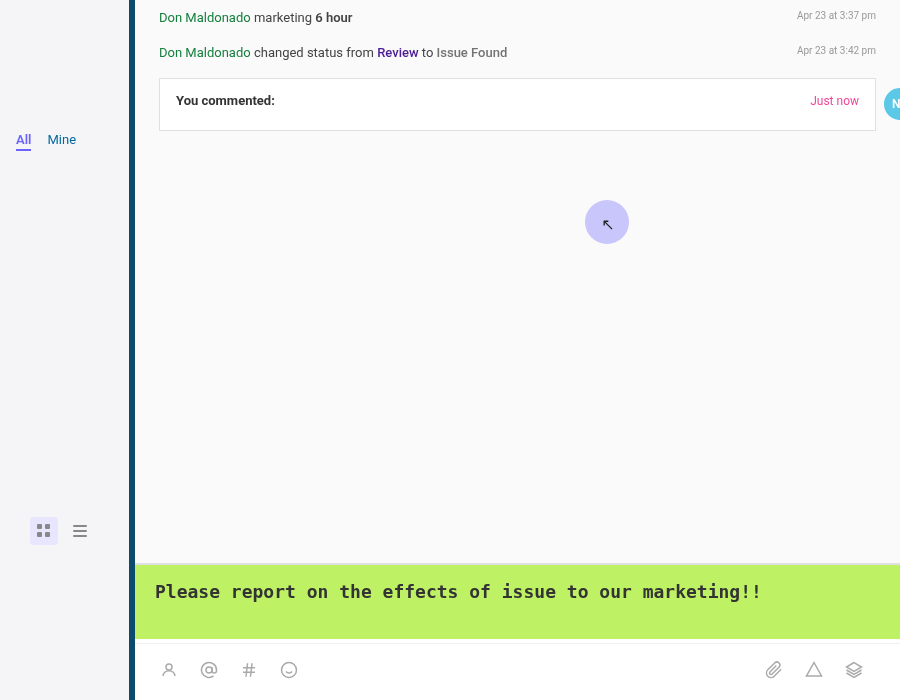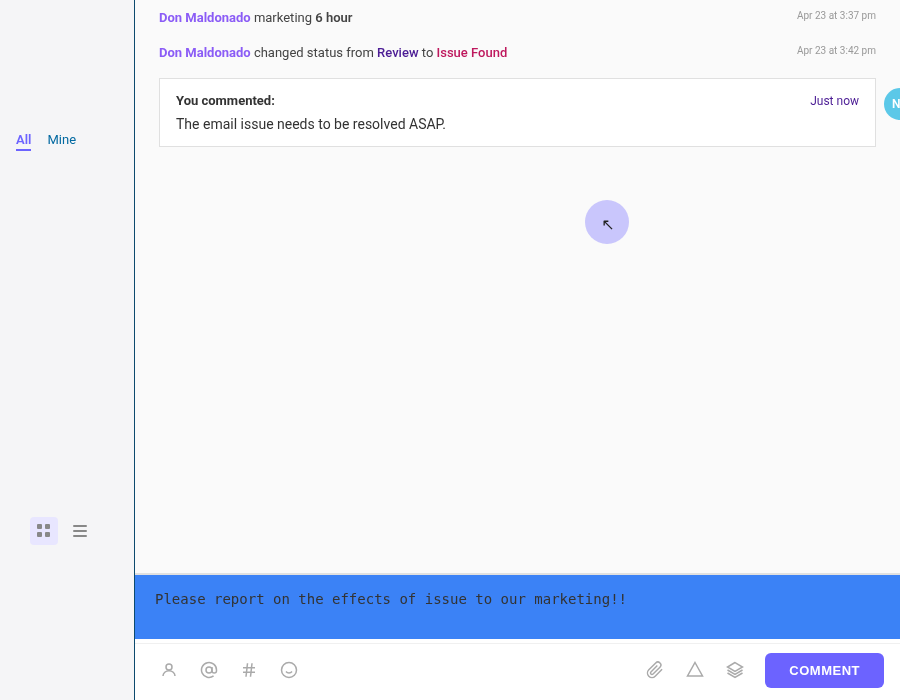--- a/index.html
+++ b/index.html
@@ -11,21 +11,21 @@
       overflow: hidden;
       display: flex;
     }
 
     
     .sidebar {
       width: 135px;
       background: #f5f5f7;
       padding: 130px 16px 0 16px;
       flex-shrink: 0;
-      border-right: 1px solid #0c4a6e;
+      border-right: 6px solid #0c4a6e;
     }
     .sidebar-tabs {
       display: flex;
       gap: 16px;
       margin-bottom: 20px;
     }
     .sidebar-tab {
       font-size: 13px;
       cursor: pointer;
       padding: 2px 0;
@@ -118,32 +118,32 @@
     .activity-item .left {
       flex: 1;
     }
     .activity-item .timestamp {
       color: #999;
       font-size: 10px;
       white-space: nowrap;
       margin-left: 21px;
     }
     .activity-item .author {
-      font-weight: 700;
-      color: #8b5cf6;
+      font-weight: 400;
+      color: #15803d;
     }
     .activity-item .bold {
       font-weight: 600;
     }
     .status-review {
       color: #4c1d95;
       font-weight: 500;
     }
     .status-issue {
-      color: #be185d;
+      color: #737373;
       font-weight: 500;
     }
 
     
     .comment-block {
       margin: 8px 0 16px 0;
       border: 1px solid #e0e0e0;
       border-radius: 0;
       background: #fff;
       padding: 14px 16px;
@@ -158,21 +158,21 @@
     .comment-author {
       font-size: 13px;
       color: #555;
     }
     .comment-author span {
       font-weight: 700;
       color: #333;
     }
     .comment-time {
       font-size: 12px;
-      color: #4c1d95;
+      color: #ec4899;
     }
     .comment-text {
       font-size: 14px;
       color: #333;
     }
     .avatar-nr {
       position: absolute;
       top: 10px;
       right: -40px;
       width: 32px;
@@ -218,26 +218,27 @@
     
     .comment-input-area {
       background: #fff;
       border-top: 1px solid #e0e0e0;
       padding: 0;
     }
     .comment-input-field {
       width: 100%;
       min-height: 60px;
       padding: 16px 20px;
-      font-size: 14px;
+      font-size: 18px;
       color: #333;
       border: none;
       outline: none;
       resize: none;
-      background: #3b82f6;
+      background: #bef264;
+      font-weight: bold;
     }
     .comment-toolbar {
       display: flex;
       align-items: center;
       padding: 8px 16px 12px 16px;
       border-top: 1px solid #f0f0f0;
     }
     .toolbar-icons {
       display: flex;
       gap: 4px;
@@ -328,21 +329,20 @@
 
     <div class="comment-block-wrapper">
       <div class="comment-block">
         <div class="comment-header">
           <div class="comment-author">
             <span>You</span>
             <span> commented:</span>
           </div>
           <span class="comment-time">Just now</span>
         </div>
-        <div class="comment-text">The email issue needs to be resolved ASAP.</div>
       </div>
       <div class="avatar-nr">NR</div>
     </div>
 
     <div class="cursor-circle">
       <span class="cursor-arrow">↖</span>
     </div>
 
   </div>
 
@@ -403,16 +403,15 @@
 
         <button class="toolbar-icon-btn" title="Dropbox">
           <svg width="18" height="18" viewBox="0 0 24 24" fill="none" stroke="#aaa" stroke-width="2">
             <path d="M12 2L2 8l10 6 10-6-10-6z"></path>
             <path d="M2 16l10 6 10-6"></path>
             <path d="M2 12l10 6 10-6"></path>
           </svg>
         </button>
       </div>
 
-      <button class="comment-submit-btn">COMMENT</button>
     </div>
   </div>
 </div>
 
 </body></html>

